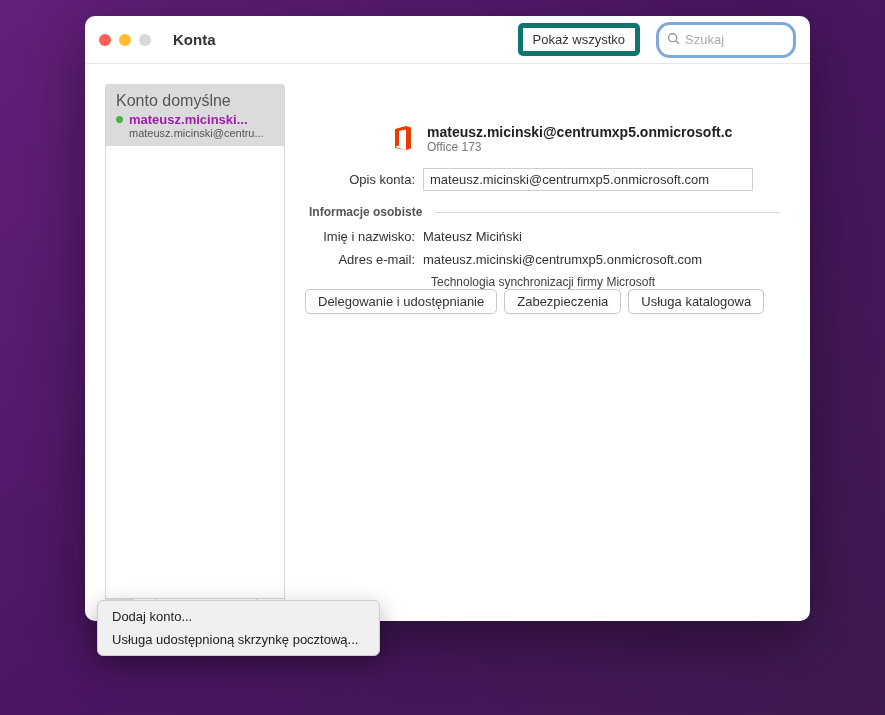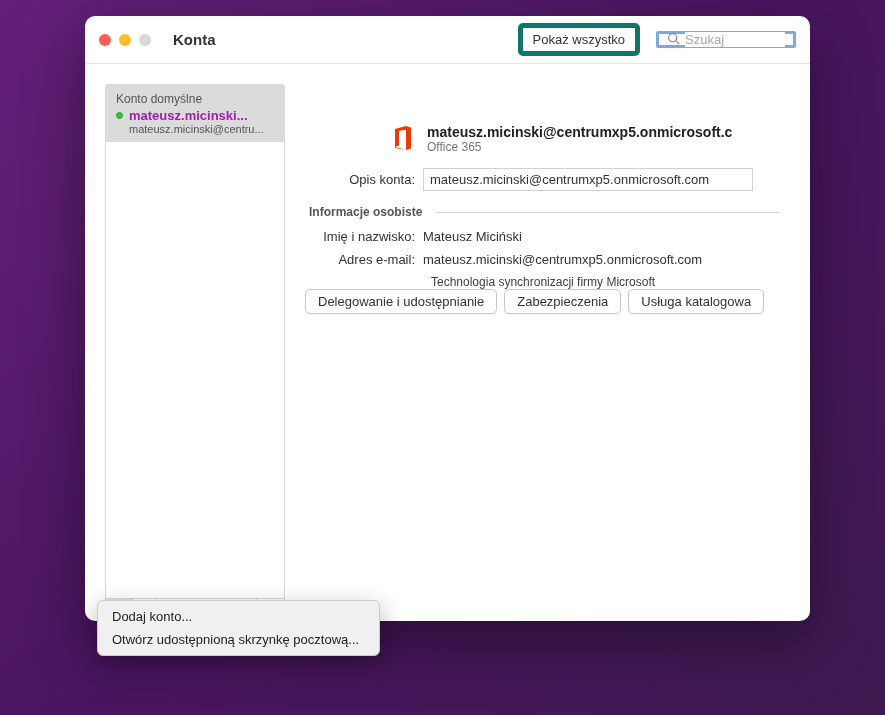--- a/index.html
+++ b/index.html
@@ -56,24 +56,24 @@
       padding: 4px 10px;
       font-size: 13px;
       color: #333;
       margin-right: 8px;
       cursor: pointer;
     }
     .search-box {
       display: flex;
       align-items: center;
       border: 3px solid #7fa9d8;
-      border-radius: 2px;
+      border-radius: 14px;
       padding: 2px 8px;
       width: 140px;
-      height: 17px;
+      height: 36px;
       background: #fff;
     }
     .search-box .icon { color: #888; margin-right: 5px; font-size: 13px; }
     .search-input {
       border: none;
       outline: none;
       font-size: 13px;
       width: 100%;
       color: #333;
     }
@@ -95,21 +95,21 @@
     .sidebar-list {
       flex: 1;
       overflow: hidden;
     }
     .account-item {
       background: #dbdbdb;
       padding: 7px 10px;
       cursor: pointer;
     }
     .account-default-label {
-      font-size: 12px;
+      font-size: 16px;
       color: #555;
       font-weight: 500;
     }
     .account-row {
       display: flex;
       align-items: center;
       gap: 6px;
       margin-top: 2px;
     }
     .status-dot {
@@ -326,21 +326,21 @@
 
     <div class="details">
       <div class="account-header">
         <div class="office-icon">
           <svg width="24" height="28" viewBox="0 0 24 28">
               <path d="M 15 2 L 20 3.5 L 20 24.5 L 15 26 L 4 23 L 4 24 L 15 26 L 15 2 L 4 5 L 4 23 L 8 21.5 L 8 7 L 15 5.5 Z" fill="#eb3c00"></path>
             </svg>
         </div>
         <div class="account-header-text">
           <div class="account-header-title">mateusz.micinski@centrumxp5.onmicrosoft.c</div>
-          <div class="account-header-sub">Office 365</div>
+          <div class="account-header-sub">Office 173</div>
         </div>
       </div>
 
       <div class="form-row">
         <div class="form-label">Opis konta:</div>
         <input class="form-input" value="mateusz.micinski@centrumxp5.onmicrosoft.com" style="">
       </div>
 
       <div class="section-header">
         <span>Informacje osobiste</span>
@@ -363,14 +363,14 @@
         <button class="action-btn">Delegowanie i udostępnianie</button>
         <button class="action-btn">Zabezpieczenia</button>
         <button class="action-btn">Usługa katalogowa</button>
       </div>
     </div>
   </div>
 </div>
 
 <div class="popup-menu">
   <div class="popup-item">Dodaj konto...</div>
-  <div class="popup-item">Otwórz udostępnioną skrzynkę pocztową...</div>
+  <div class="popup-item">Usługa udostępnioną skrzynkę pocztową...</div>
 </div>
 
 </body></html>

